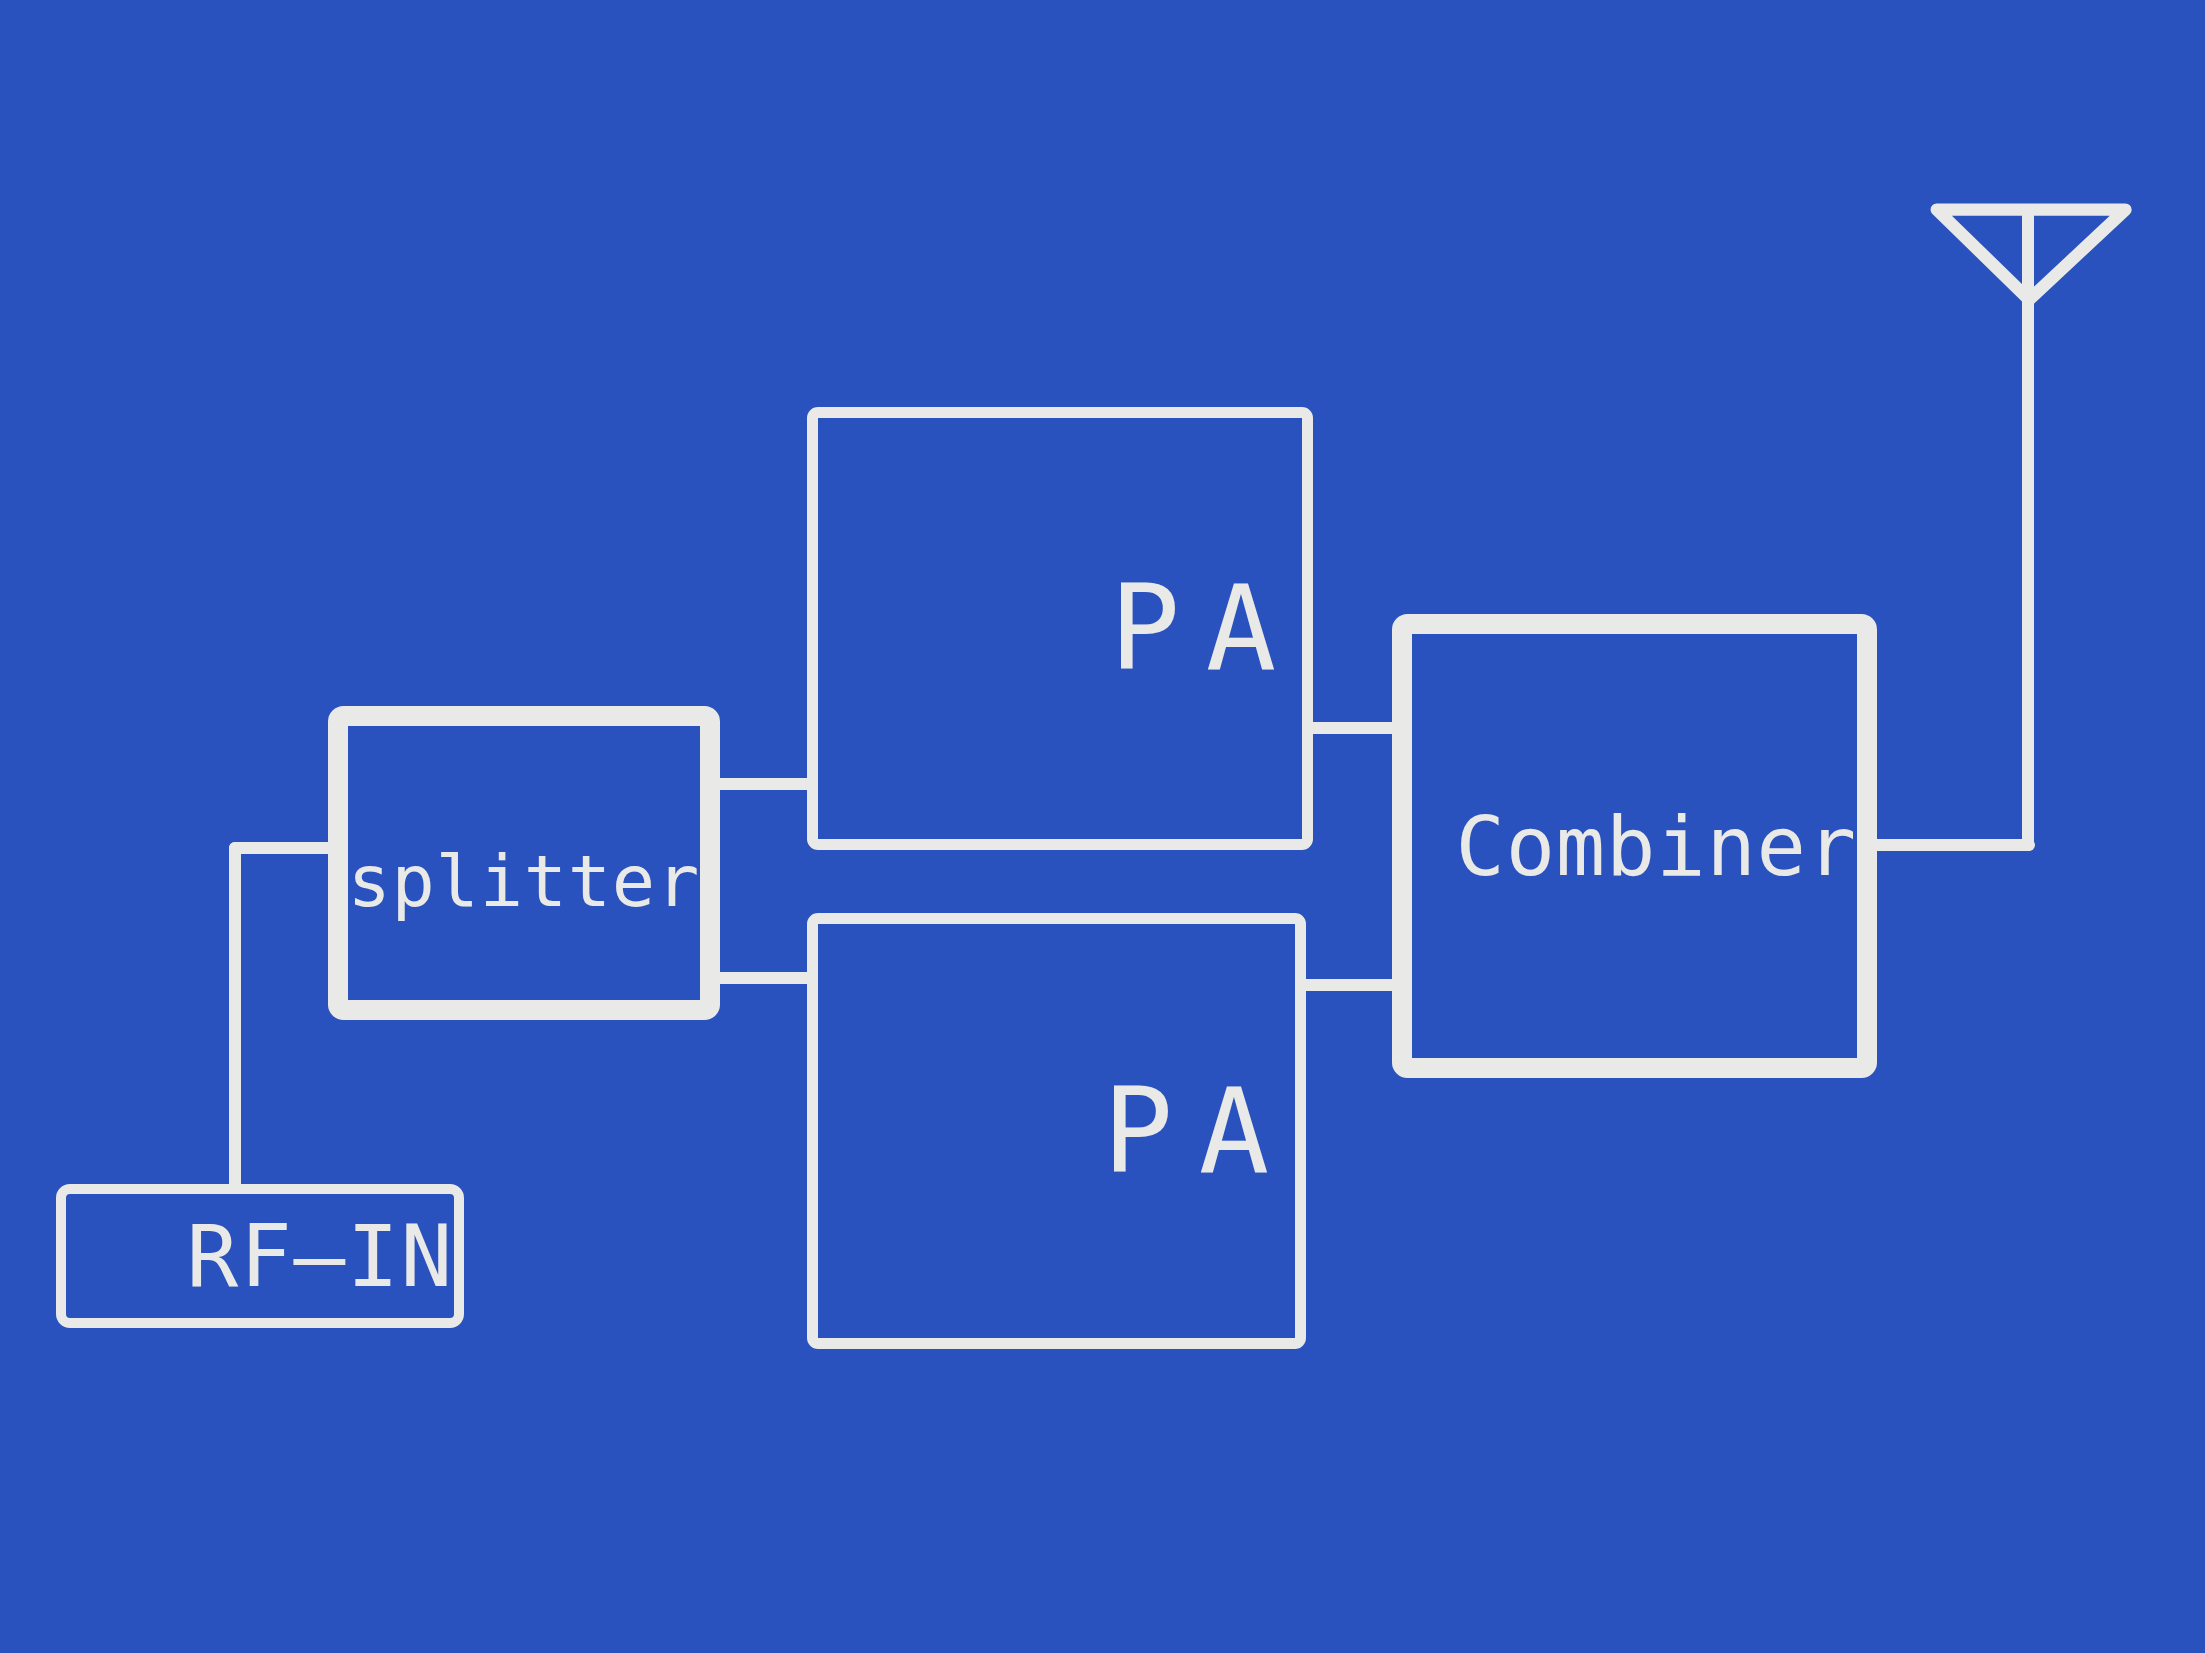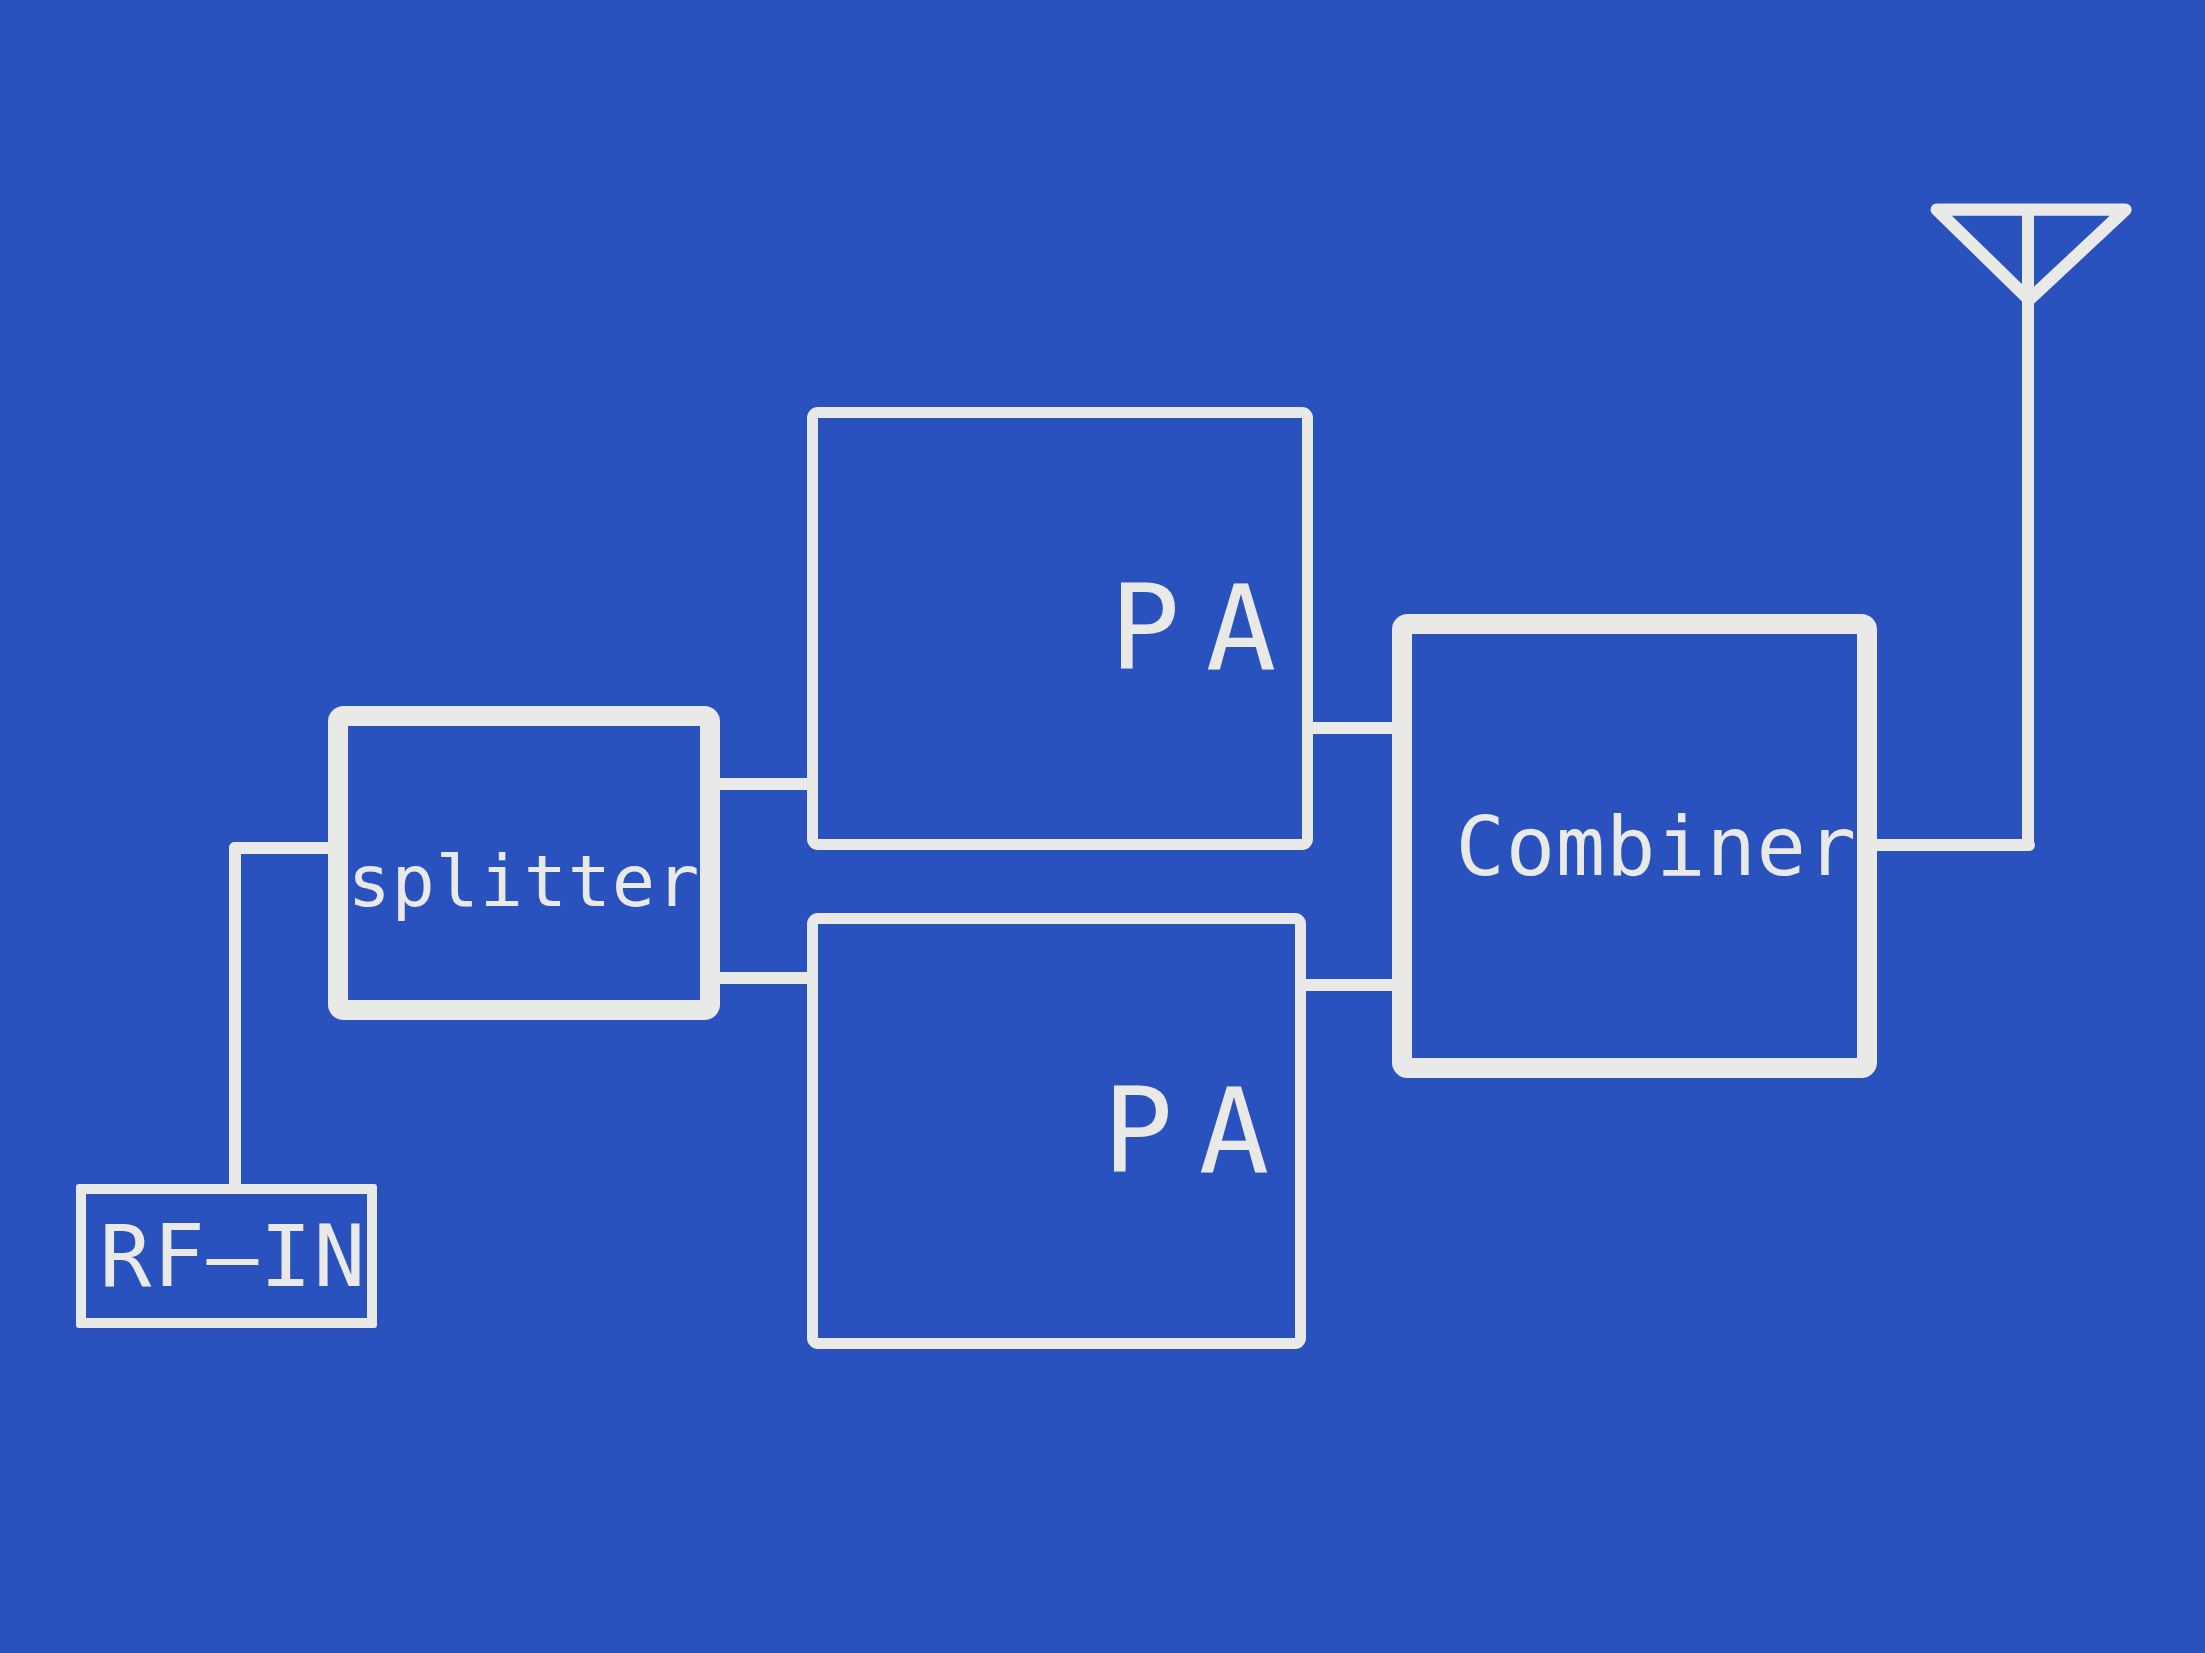--- a/index.html
+++ b/index.html
@@ -65,21 +65,21 @@
   <div class="wire" style="left:714px; top:972px; width:101px; height:12.4px;"></div>
   <div class="wire" style="left:1307px; top:722px;  width:93px; height:12.4px;"></div>
   <div class="wire" style="left:1300px; top:979px; width:101px; height:12.4px;"></div>
   <div class="wire" style="left:1871px; top:839px; width:164px; height:12.4px;"></div>
   <div class="wire" style="left:2022px; top:204px;  width:12.4px;  height:647px;"></div>
 
   <svg class="antenna" width="215" height="132" viewBox="0 0 276 170">
     <path d="M 16 24 L 259 24 L 135 140 L 16 24" fill="none" stroke="#e9e9e7" stroke-width="16" stroke-linecap="round" stroke-linejoin="round"></path>
   </svg>
 
-  <div class="box" style="left:76px; top:1184px; width:301px; height:144px; border-width:10px; border-radius:3px;">
+  <div class="box" style="left:56px; top:1184px; width:408px; height:144px; border-width:10px; border-radius:14px;">
     <span class="lbl lbl-rfin">RF–IN</span>
   </div>
 
   <div class="box thick" style="left:328px; top:706px; width:392px; height:314px;">
     <span class="lbl lbl-splitter">splitter</span>
   </div>
 
   <div class="box" style="left:807px; top:407px; width:506px; height:443px;">
     <span class="lbl lbl-pa">PA</span>
   </div>

